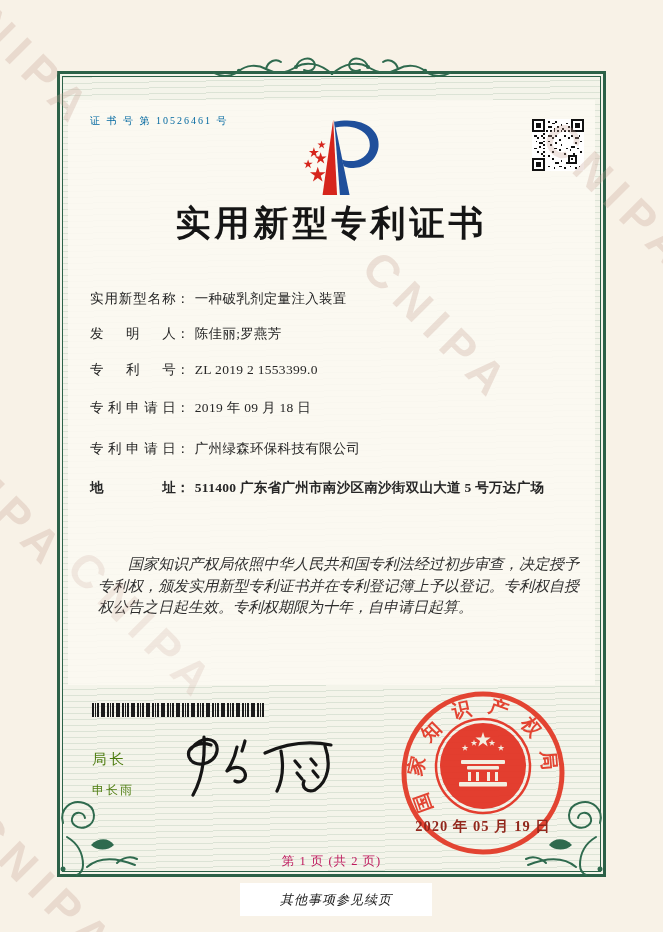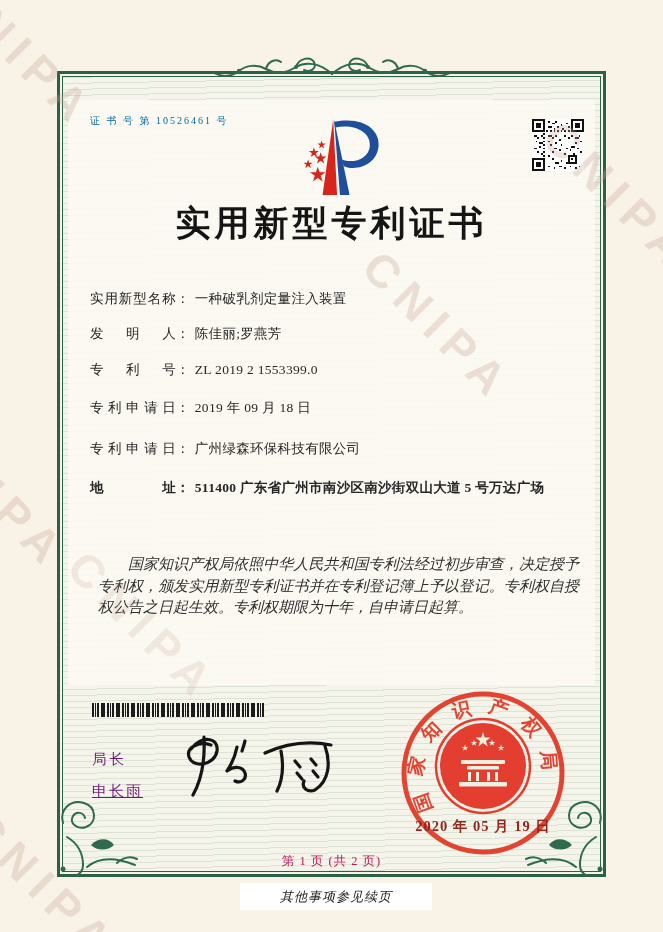--- a/index.html
+++ b/index.html
@@ -51,29 +51,29 @@
   .paras{position:absolute;left:30px;right:16px;top:472px;}
   .paras p{margin:8px;font-size:15px;line-height:21.5px;font-style:italic;
            text-align:justify;text-indent:2em;color:#2e2e2e;}
 
   
   .barcode{position:absolute;left:32px;top:629px;width:174px;height:14px;
     background:
       repeating-linear-gradient(90deg,#1c1c1c 0 2px,rgba(0,0,0,0) 2px 5px),
       repeating-linear-gradient(90deg,#1c1c1c 0 1px,rgba(0,0,0,0) 1px 3px);}
   .signer{position:absolute;left:32px;top:676px;
-          font-family:"Liberation Sans","DejaVu Sans",sans-serif;color:#701a75;}
+          font-family:"Liberation Sans","DejaVu Sans",sans-serif;color:#4d7c0f;}
   .signer .s-title{font-size:14.5px;margin-bottom:13px;letter-spacing:3px;}
-  .signer .s-name{font-size:15px;letter-spacing:2px;text-decoration:underline;}
+  .signer .s-name{font-size:12px;letter-spacing:2px;}
   .signature{position:absolute;left:100px;top:655px;z-index:4;}
   .seal{position:absolute;left:338px;top:614px;mix-blend-mode:multiply;opacity:0.95;}
   .pageinfo{position:absolute;left:0;right:0;top:779px;text-align:center;
             font-size:12.5px;letter-spacing:1px;color:#be185d;}
 
-  .footer-note{position:absolute;left:240px;top:883px;width:192px;height:27px;z-index:2;
+  .footer-note{position:absolute;left:240px;top:883px;width:192px;height:33px;z-index:2;
                background:#ffffff;display:flex;align-items:center;justify-content:center;
                font-size:13px;font-style:italic;letter-spacing:1px;color:#222;}
 </style>
 </head>
 <body>
 
 <div class="page">
 
   <div class="wms">
     <span class="wm" style="left:-28px;top:-34px;">CNIPA</span>

